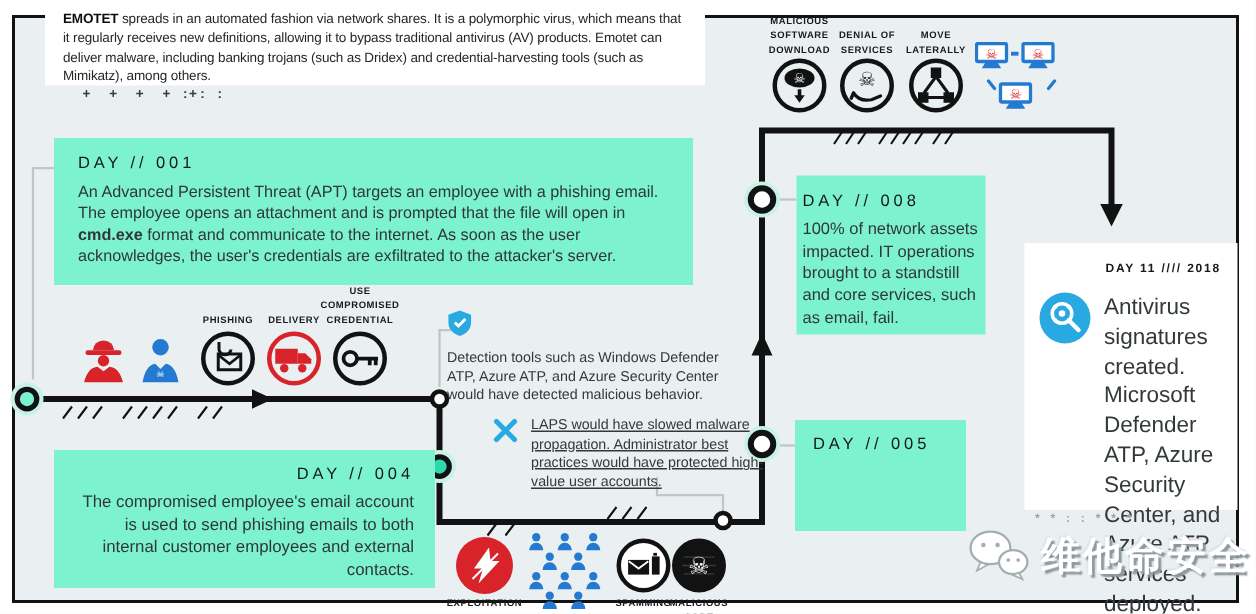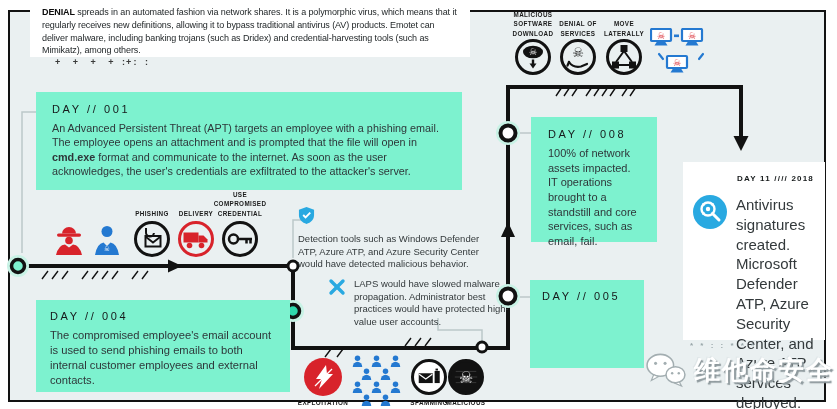--- a/index.html
+++ b/index.html
@@ -16,25 +16,25 @@
            font-size:9px; line-height:1.42; color:#23282a; letter-spacing:-0.1px; }
   .intro b { color:#0c0c0c; }
   .deco { font-size:9px; font-weight:bold; color:#3a3a3a; letter-spacing:5px; }
 
   
   .daybox { background:#7df2cf; color:#2e373a; }
   .daybox .title { font-size:11px; font-weight:normal; letter-spacing:2.6px; color:#15191a; }
   .daybox .body { margin-top:6px; line-height:1.33; }
   .day1 { left:36px; top:92px; width:426px; height:98px; padding:11px 16px; }
   .day1 .body { font-size:10.8px; }
-  .day8 { left:531px; top:117px; width:126px; height:125px; padding:11px 17px; }
+  .day8 { left:531px; top:117px; width:126px; height:106px; padding:11px 4px; }
   .day8 .body { font-size:11px; }
-  .day4 { left:36px; top:300px; width:254px; height:92px; padding:10px 14px; }
+  .day4 { left:36px; top:300px; width:254px; height:92px; padding:10px 14px;text-align:right; }
   .day4 .body { font-size:11.2px; }
-  .day5 { left:530px; top:280px; width:114px; height:88px; padding:10px 12px; }
+  .day5 { left:530px; top:280px; width:114px; height:74px; padding:10px 12px; }
   .day5 .body { font-size:11.2px; }
 
   
   .iconcol { display:flex; flex-direction:column; align-items:center; }
   .iconcol .lbl { display:flex; align-items:flex-end; justify-content:center; text-align:center;
                   font-size:6.3px; font-weight:bold; letter-spacing:0.4px; line-height:1.5; color:#1a1a1a; }
   .ring { border-radius:50%; display:flex; align-items:center; justify-content:center; }
   .ring-k { border:3px solid #121212; background:transparent; }
   .ring-r { border:3px solid #d8232b; background:transparent; }
   .lbl-red { color:#d8232b; }
@@ -104,21 +104,21 @@
     <circle cx="293" cy="311" r="11" fill="#c8f2e5"></circle>
     <circle cx="293" cy="311" r="6.5" fill="#2fd9ad" stroke="#121212" stroke-width="3.5"></circle>
     <circle cx="482" cy="347" r="5" fill="#ffffff" stroke="#121212" stroke-width="3"></circle>
     <circle cx="508" cy="296" r="12" fill="#c8f2e5"></circle>
     <circle cx="508" cy="296" r="7.5" fill="#ffffff" stroke="#121212" stroke-width="4"></circle>
     <circle cx="508" cy="133" r="12" fill="#c8f2e5"></circle>
     <circle cx="508" cy="133" r="7.5" fill="#ffffff" stroke="#121212" stroke-width="4"></circle>
   </svg>
 
   <div class="layer intro">
-    <p><b>DENIAL</b><span> spreads in an automated fashion via network shares. It is a polymorphic virus, which means that it regularly receives new definitions, allowing it to bypass traditional antivirus (AV) products. Emotet can deliver malware, including banking trojans (such as Dridex) and credential-harvesting tools (such as Mimikatz), among others.</span></p>
+    <p><b>EMOTET</b><span> spreads in an automated fashion via network shares. It is a polymorphic virus, which means that it regularly receives new definitions, allowing it to bypass traditional antivirus (AV) products. Emotet can deliver malware, including banking trojans (such as Dridex) and credential-harvesting tools (such as Mimikatz), among others.</span></p>
   </div>
   <div class="layer deco" style="left:55px; top:57px;">+ + + + +</div>
   <div class="layer deco" style="left:122px; top:57px; letter-spacing:3px;">: :   :</div>
 
   <div class="layer iconcol" style="left:505px; top:14px; width:56px;">
     <div class="lbl prelines" style="height:24px;">MALICIOUS
 SOFTWARE
 DOWNLOAD</div>
     <div class="ring ring-k" style="width:36px;height:36px;margin-top:1px;">
       <svg width="30" height="30" viewBox="0 0 30 30">
@@ -241,21 +241,21 @@
   </div>
 
   <div class="layer note" style="left:298px; top:206px; width:196px;flex-direction:column;">
     <svg class="nicon" width="17" height="19" viewBox="0 0 18 19">
       <path d="M9,0.5 L17,3.5 V9 c0,5 -3.5,8 -8,9.5 C4.5,17 1,14 1,9 V3.5 Z" fill="#29a9e1"></path>
       <path d="M5.5,9 l2.5,2.5 5,-5" stroke="#fff" stroke-width="2" fill="none"></path>
     </svg>
     <div>Detection tools such as Windows Defender ATP, Azure ATP, and Azure Security Center would have detected malicious behavior.</div>
   </div>
 
-  <div class="layer note" style="left:328px; top:278px; width:196px;">
+  <div class="layer note" style="left:328px; top:278px; width:196px;text-decoration:underline;">
     <svg class="nicon" width="18" height="18" viewBox="0 0 18 18">
       <g stroke="#29a9e1" stroke-width="3.4" stroke-linecap="round">
         <path d="M3,3 L15,15"></path>
           <path d="M15,3 L3,15"></path>
       </g>
     </svg>
     <div>LAPS would have slowed malware propagation. Administrator best practices would have protected high-value user accounts.</div>
   </div>
 
   <div class="layer panel">

